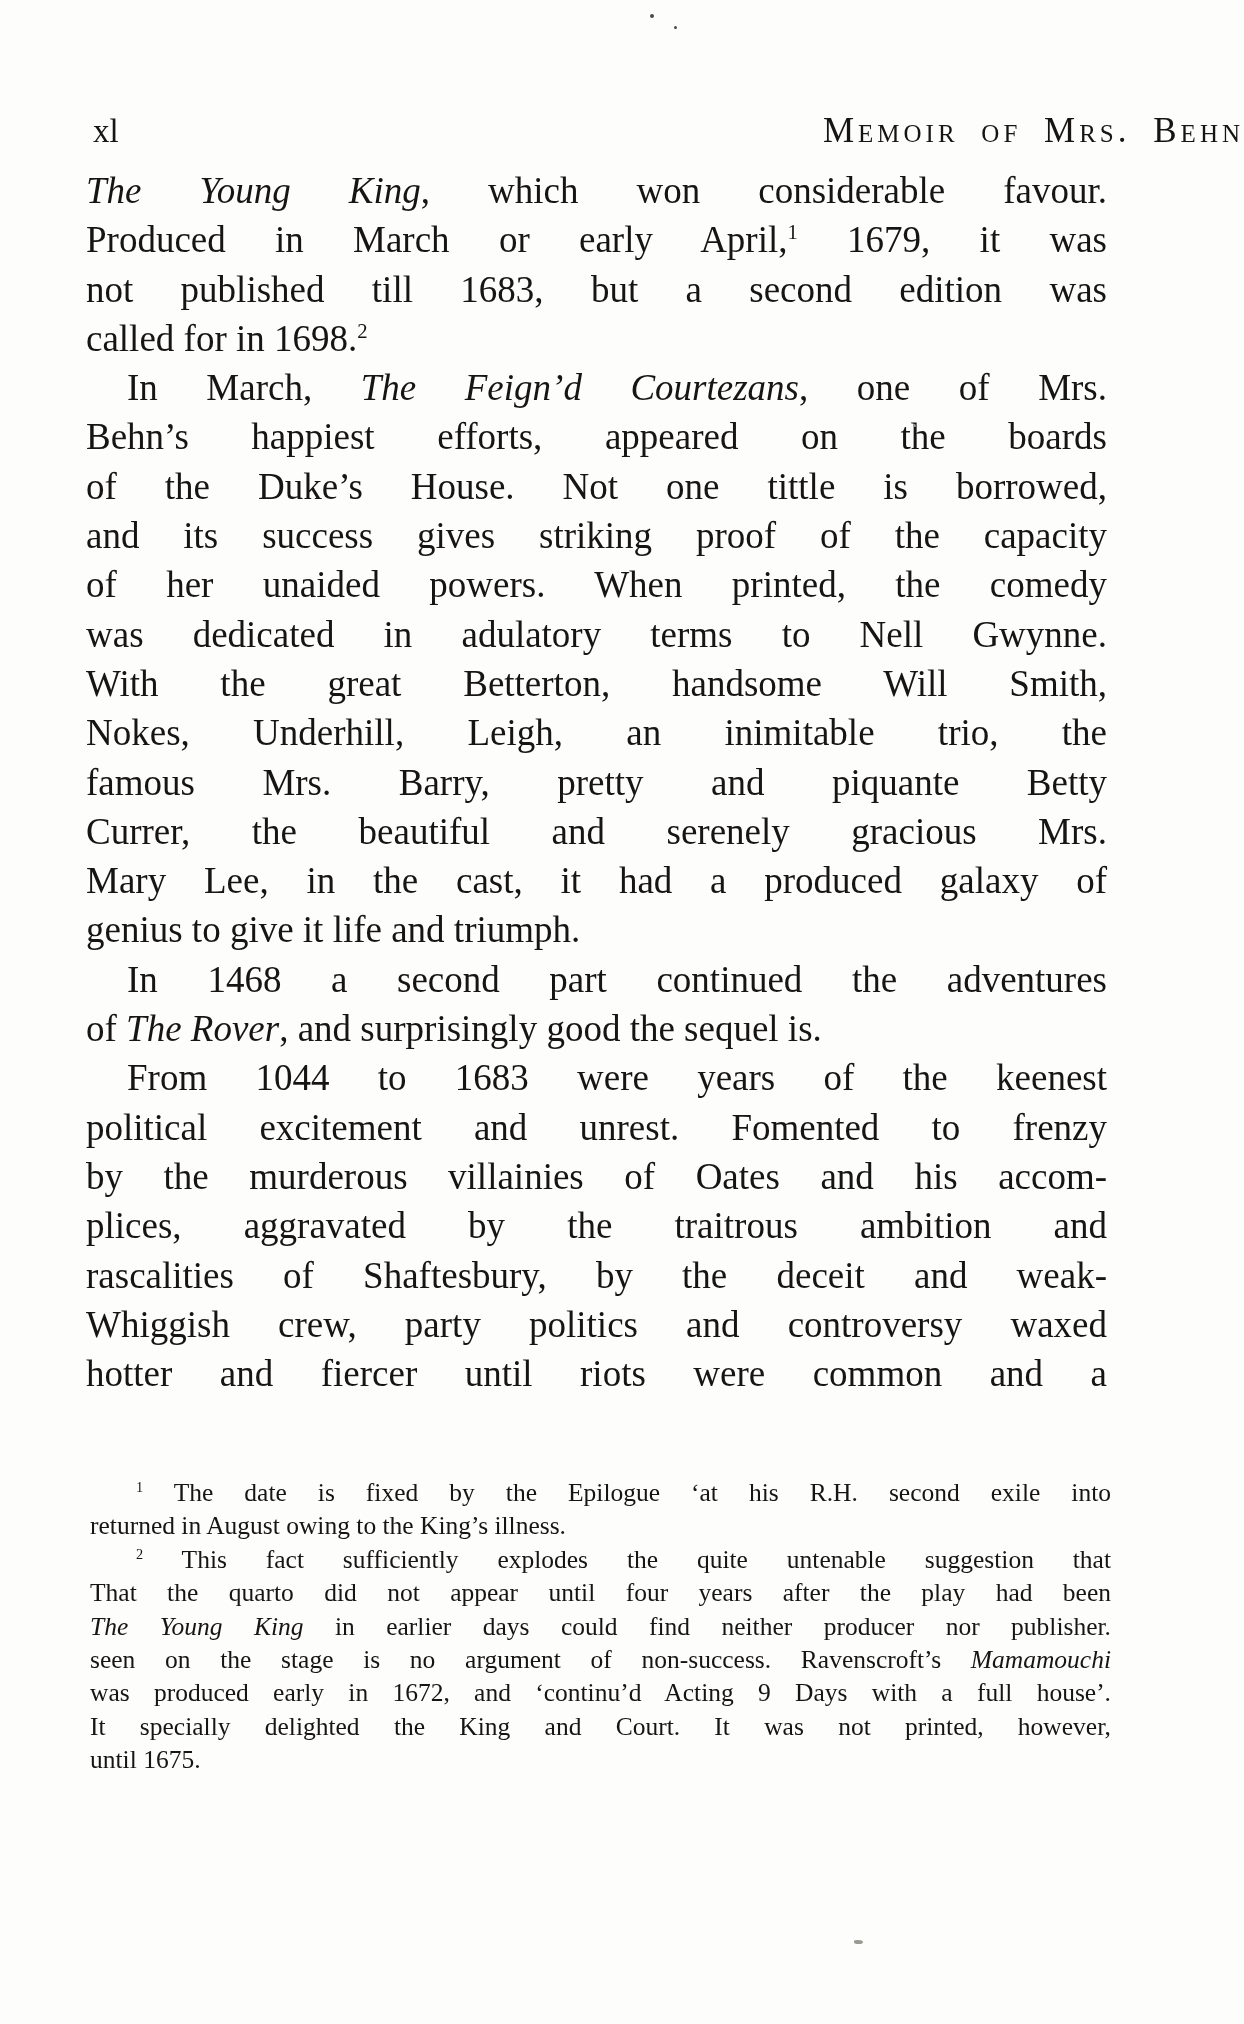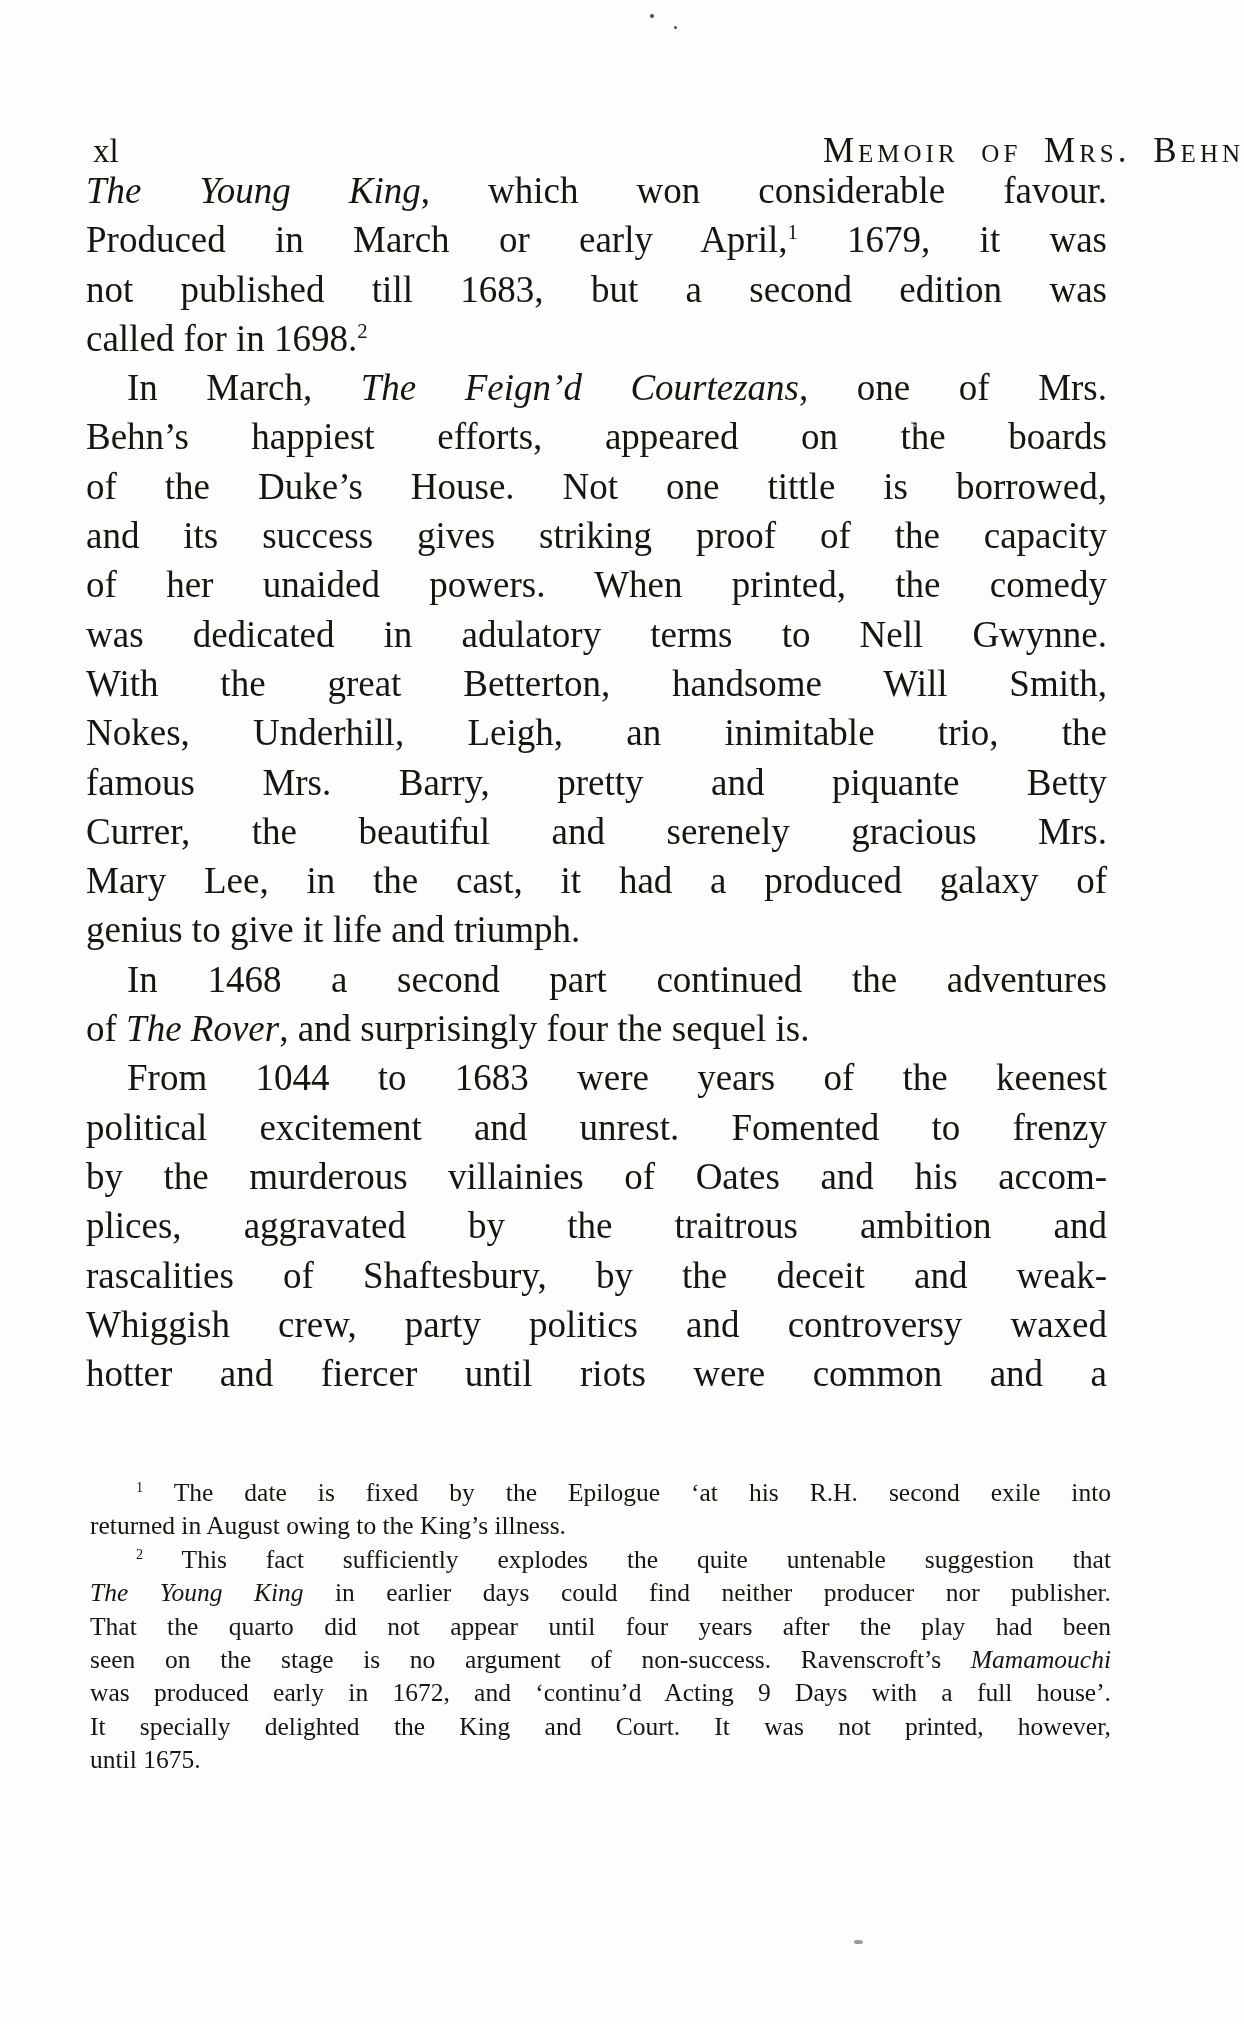--- a/index.html
+++ b/index.html
@@ -6,21 +6,21 @@
   .page {
     position:relative;
     width:1244px; height:2024px;
     margin:0 auto;
     background:#fdfdfb;
     color:#171512;
     font-family:"Liberation Serif", serif;
     overflow:hidden;
   }
   
-  .pagehead { position:absolute; top:128px; left:0; right:0; height:46px;padding-left:17px; }
+  .pagehead { position:absolute; top:108px; left:0; right:0; height:46px;padding-left:17px; }
   .pageno {
     position:absolute; left:93px; top:0;
     font-size:33px; line-height:46px;
   }
   .runtitle {
     position:absolute; left:0; right:0; top:0;
     text-align:right;
     font-variant:small-caps;
     font-size:35px; line-height:46px;
     letter-spacing:4px;
@@ -85,42 +85,42 @@
         <div class="line just"><span>was dedicated in adulatory terms to Nell Gwynne.</span></div>
         <div class="line just"><span>With the great Betterton, handsome Will Smith,</span></div>
         <div class="line just"><span>Nokes, Underhill, Leigh, an inimitable trio, the</span></div>
         <div class="line just"><span>famous Mrs. Barry, pretty and piquante Betty</span></div>
         <div class="line just"><span>Currer, the beautiful and serenely gracious Mrs.</span></div>
         <div class="line just"><span>Mary Lee, in the cast, it had a produced galaxy of</span></div>
         <div class="line"><span>genius to give it life and triumph.</span></div>
       </div>
       <div class="para indent">
         <div class="line just"><span>In 1468 a second part continued the adventures</span></div>
-        <div class="line"><span>of </span><i>The Rover</i><span>, and surprisingly four the sequel is.</span></div>
+        <div class="line"><span>of </span><i>The Rover</i><span>, and surprisingly good the sequel is.</span></div>
       </div>
       <div class="para indent">
         <div class="line just"><span>From 1044 to 1683 were years of the keenest</span></div>
         <div class="line just"><span>political excitement and unrest. Fomented to frenzy</span></div>
         <div class="line just"><span>by the murderous villainies of Oates and his accom-</span></div>
         <div class="line just"><span>plices, aggravated by the traitrous ambition and</span></div>
         <div class="line just"><span>rascalities of Shaftesbury, by the deceit and weak-</span></div>
         <div class="line just"><span>Whiggish crew, party politics and controversy waxed</span></div>
         <div class="line just"><span>hotter and fiercer until riots were common and a</span></div>
       </div>
     </div>
 
   <div class="footnotes" id="footnotes">
       <div class="para">
         <div class="line just fn-indent"><sup>1</sup><span> The date is fixed by the Epilogue ‘at his R.H. second exile into</span></div>
         <div class="line"><span>returned in August owing to the King’s illness.</span></div>
       </div>
       <div class="para">
         <div class="line just fn-indent"><sup>2</sup><span> This fact sufficiently explodes the quite untenable suggestion that</span></div>
+        <div class="line just"><span>That the quarto did not appear until four years after the play had been</span></div>
         <div class="line just"><i>The Young King</i><span> in earlier days could find neither producer nor publisher.</span></div>
-        <div class="line just"><span>That the quarto did not appear until four years after the play had been</span></div>
         <div class="line just"><span>seen on the stage is no argument of non-success. Ravenscroft’s </span><i>Mamamouchi</i></div>
         <div class="line just"><span>was produced early in 1672, and ‘continu’d Acting 9 Days with a full house’.</span></div>
         <div class="line just"><span>It specially delighted the King and Court. It was not printed, however,</span></div>
         <div class="line"><span>until 1675.</span></div>
       </div>
     </div>
 
 <div class="speck" style="left: 650px; top: 14px; width: 4px; height: 4px;"></div>
     <div class="speck" style="left: 674px; top: 26px; width: 3px; height: 3px;"></div>
     <div class="speck faint" style="left: 854px; top: 1940px; width: 9px; height: 4px;"></div>

